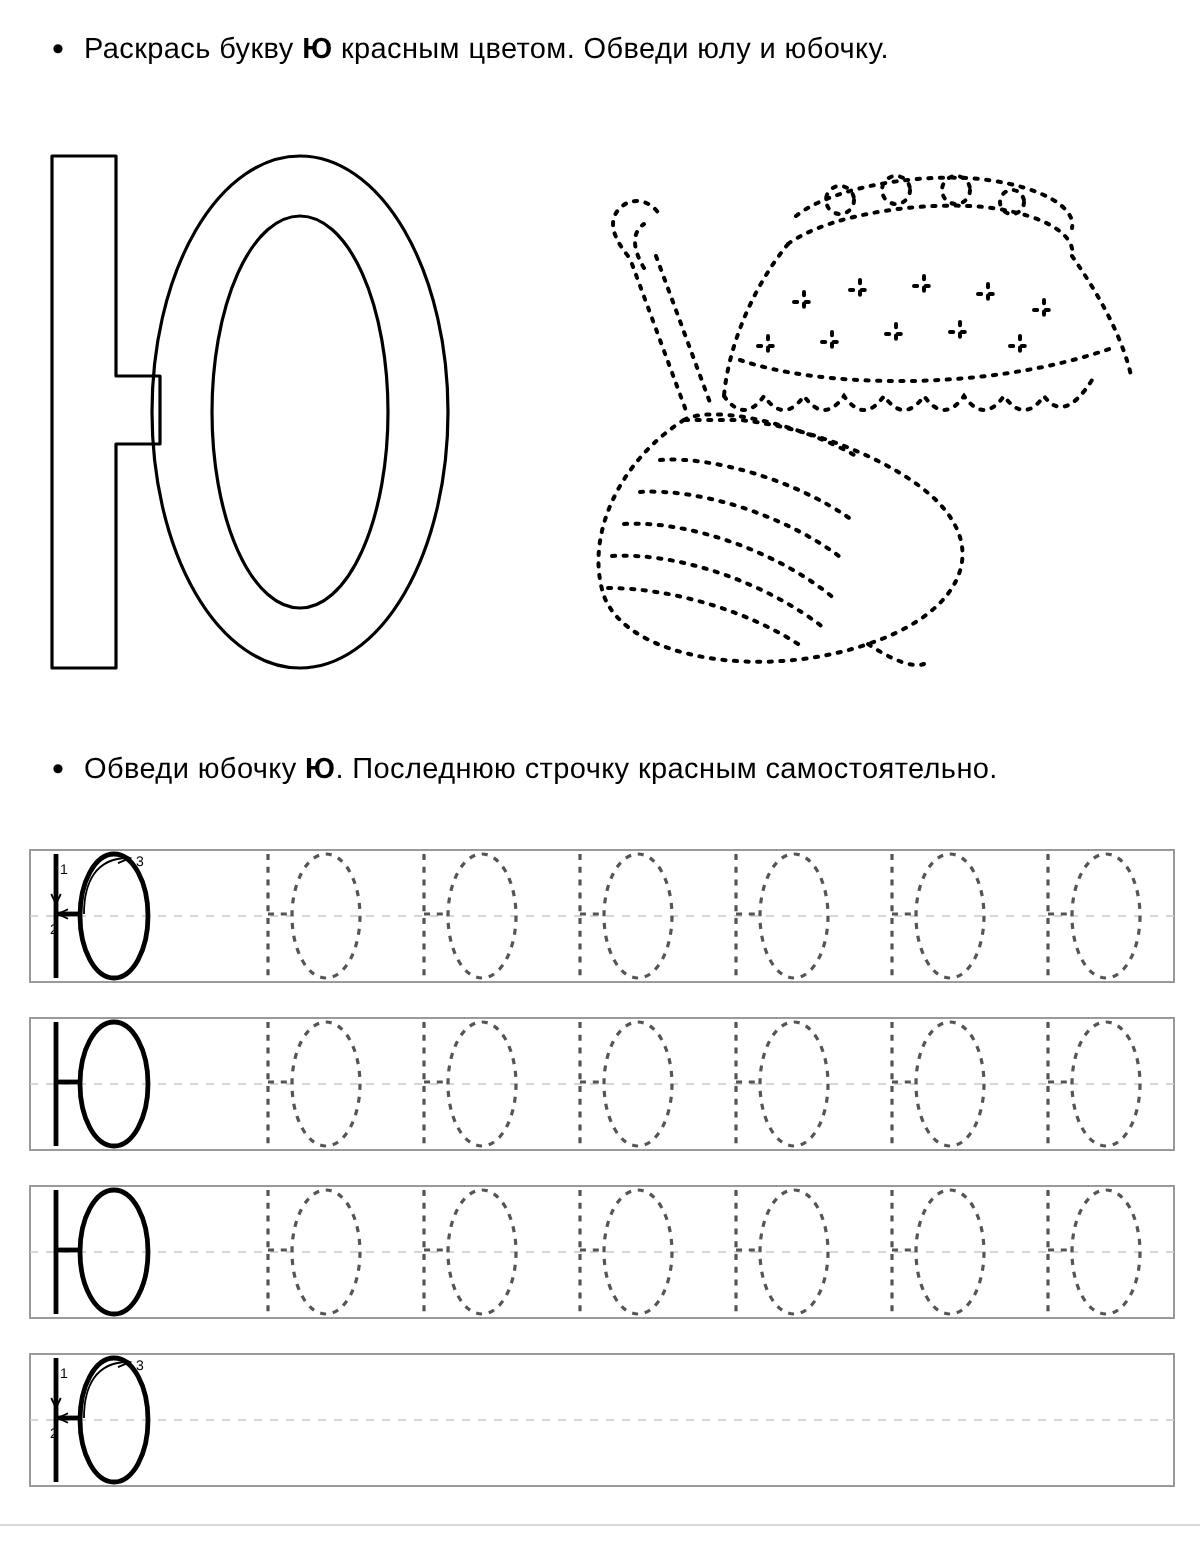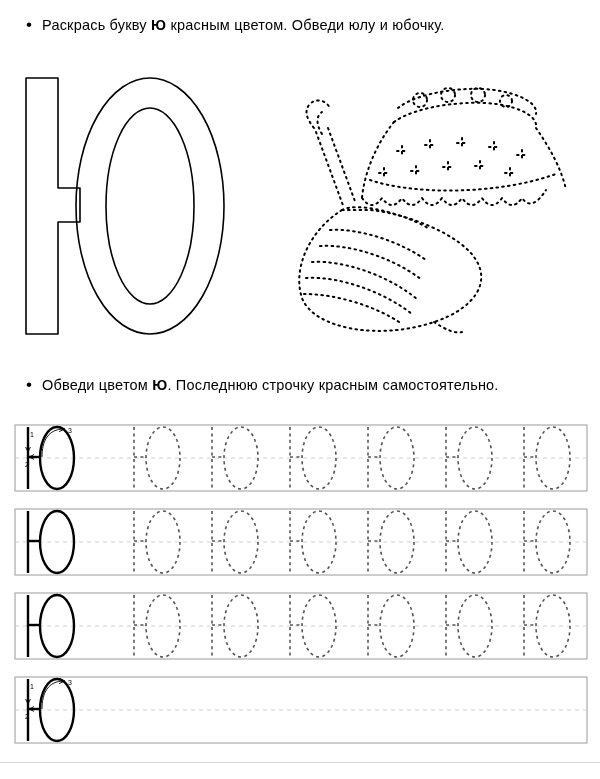--- a/index.html
+++ b/index.html
@@ -154,21 +154,21 @@
           <path d="M34 232 C66 232 106 244 132 262"></path>
 
           <path d="M164 260 C176 268 186 272 192 270"></path>
         </g>
       </g>
     </svg>
   </div>
 
   <div class="task" id="task2">
     <div class="bullet">•</div>
-    <div class="task-text"><span>Обведи цветом </span><b>Ю</b><span>. Последнюю строчку красным самостоятельно.</span></div>
+    <div class="task-text"><span>Обведи юбочку </span><b>Ю</b><span>. Последнюю строчку красным самостоятельно.</span></div>
   </div>
 
   <div class="rows">
     <svg width="574" height="320" viewBox="0 0 574 320" xmlns="http://www.w3.org/2000/svg">
 
       <defs>
 
         <g id="modelLetter">
           <path d="M4 0 L4 62" stroke="#000" stroke-width="2.4" fill="none"></path>
           <path d="M4 30 L16 30" stroke="#000" stroke-width="2.4" fill="none"></path>

